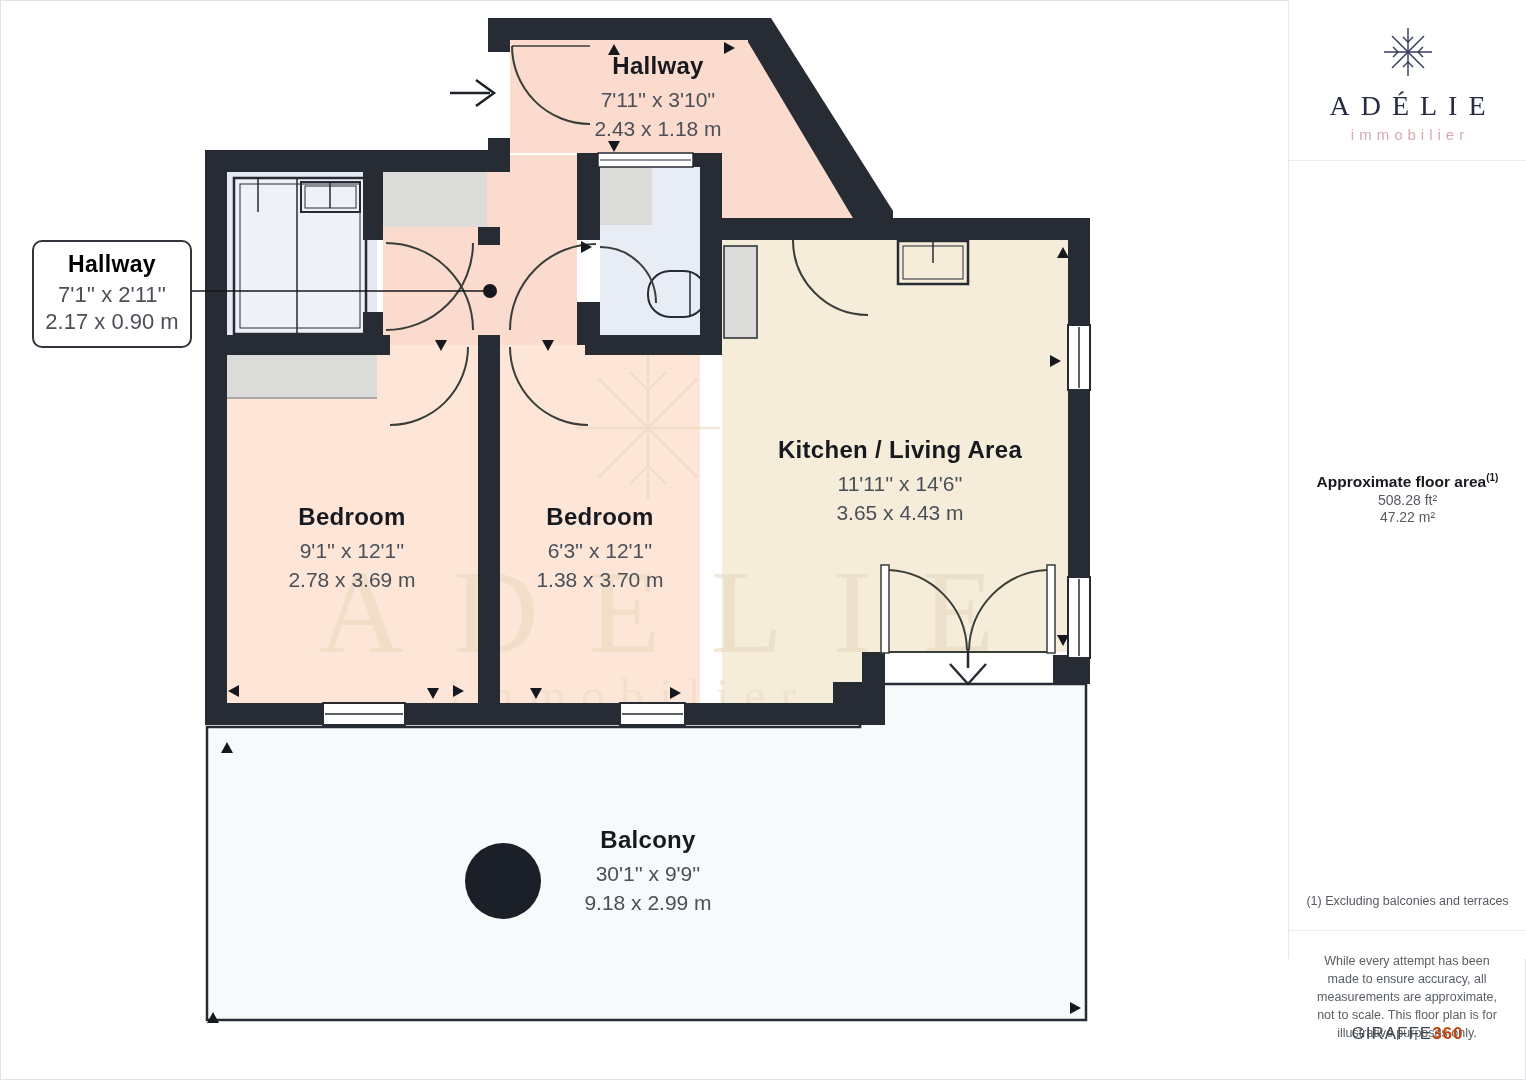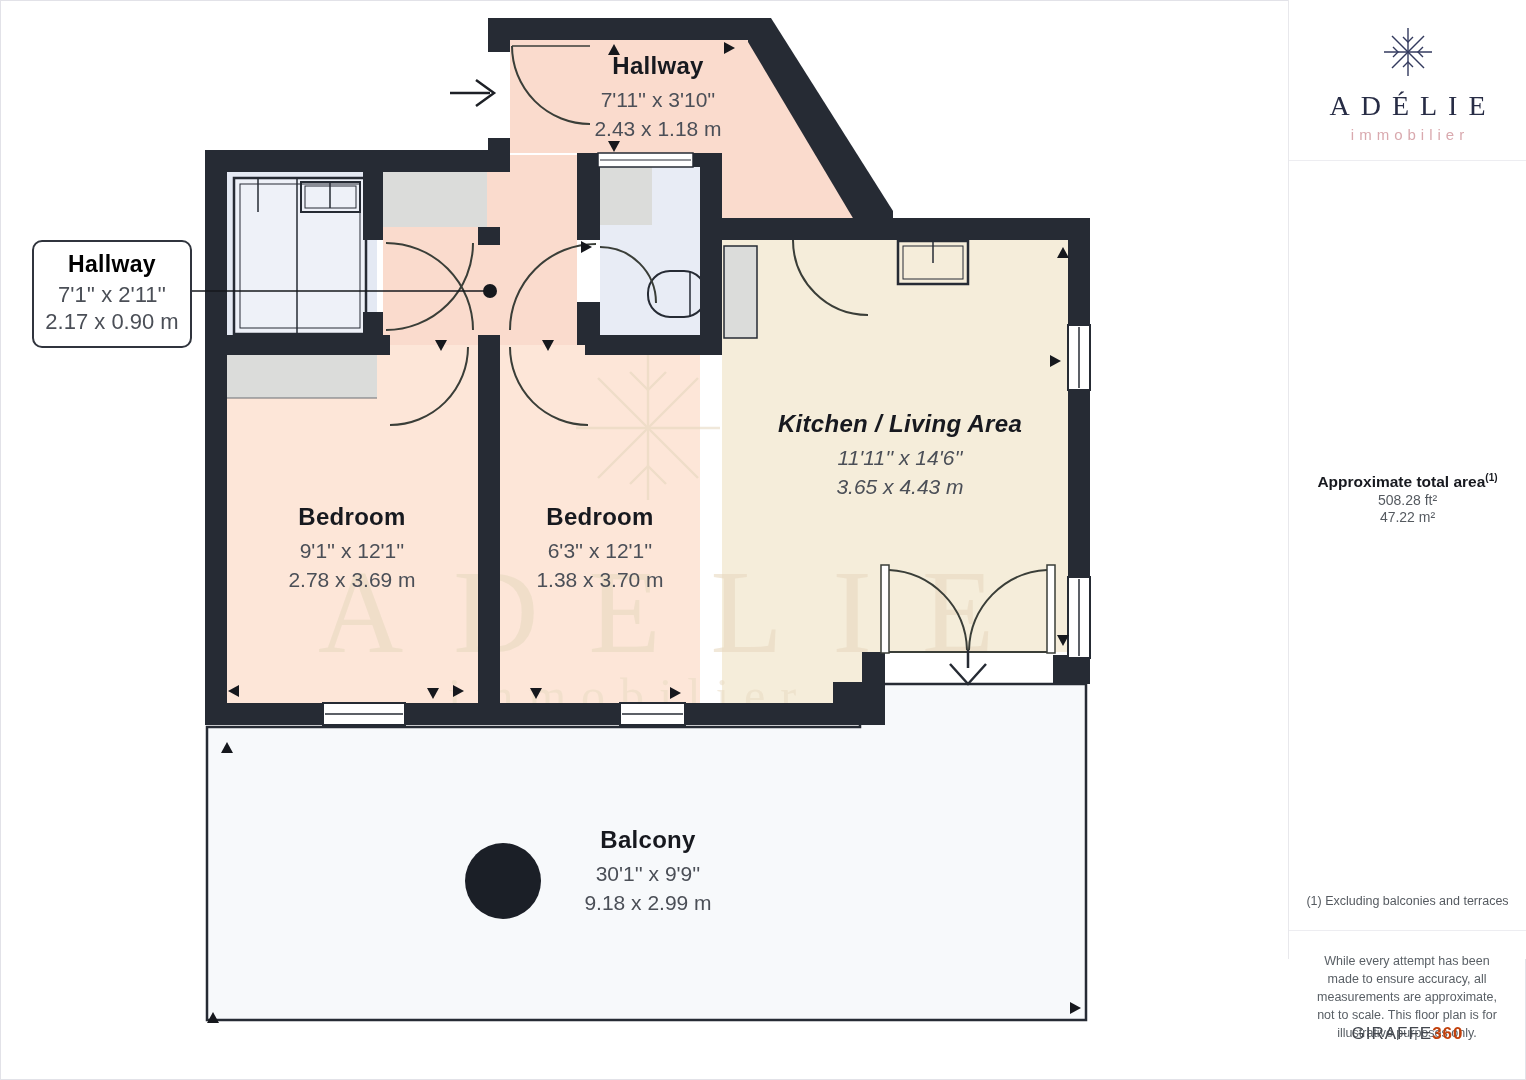--- a/index.html
+++ b/index.html
@@ -218,21 +218,21 @@
     <div class="room-dims">9'1'' x 12'1''</div>
     <div class="room-dims">2.78 x 3.69 m</div>
   </div>
 
   <div class="room-label" style="left:490px;top:503px;width:220px;">
     <div class="room-title">Bedroom</div>
     <div class="room-dims">6'3'' x 12'1''</div>
     <div class="room-dims">1.38 x 3.70 m</div>
   </div>
 
-  <div class="room-label" style="left:745px;top:410px;width:310px;font-style:italic;">
+  <div class="room-label" style="left:745px;top:436px;width:310px;">
     <div class="room-title">Kitchen / Living Area</div>
     <div class="room-dims">11'11'' x 14'6''</div>
     <div class="room-dims">3.65 x 4.43 m</div>
   </div>
 
   <div class="room-label" style="left:538px;top:826px;width:220px;">
     <div class="room-title">Balcony</div>
     <div class="room-dims">30'1'' x 9'9''</div>
     <div class="room-dims">9.18 x 2.99 m</div>
   </div>
@@ -253,21 +253,21 @@
         <path d="M 15 -5 L 10 0 L 15 5"></path>
       </g>
     </svg>
     <div class="logo-name">ADÉLIE</div>
     <div class="logo-tagline">immobilier</div>
   </div>
 
   <div class="sb-divider" style="top:160px;"></div>
 
   <div class="sb-center" style="top:472px;">
-    <div class="area-title"><span>Approximate total area</span><sup>(1)</sup></div>
+    <div class="area-title"><span>Approximate floor area</span><sup>(1)</sup></div>
     <div class="area-val">508.28 ft²</div>
     <div class="area-val">47.22 m²</div>
   </div>
 
   <div class="sb-center footnote" style="top:894px;">(1) Excluding balconies and terraces</div>
 
   <div class="sb-divider" style="top:930px;"></div>
 
   <div class="sb-center disclaimer" style="top:952px;">While every attempt has been made to ensure accuracy, all measurements are approximate, not to scale. This floor plan is for illustrative purposes only.</div>
 

